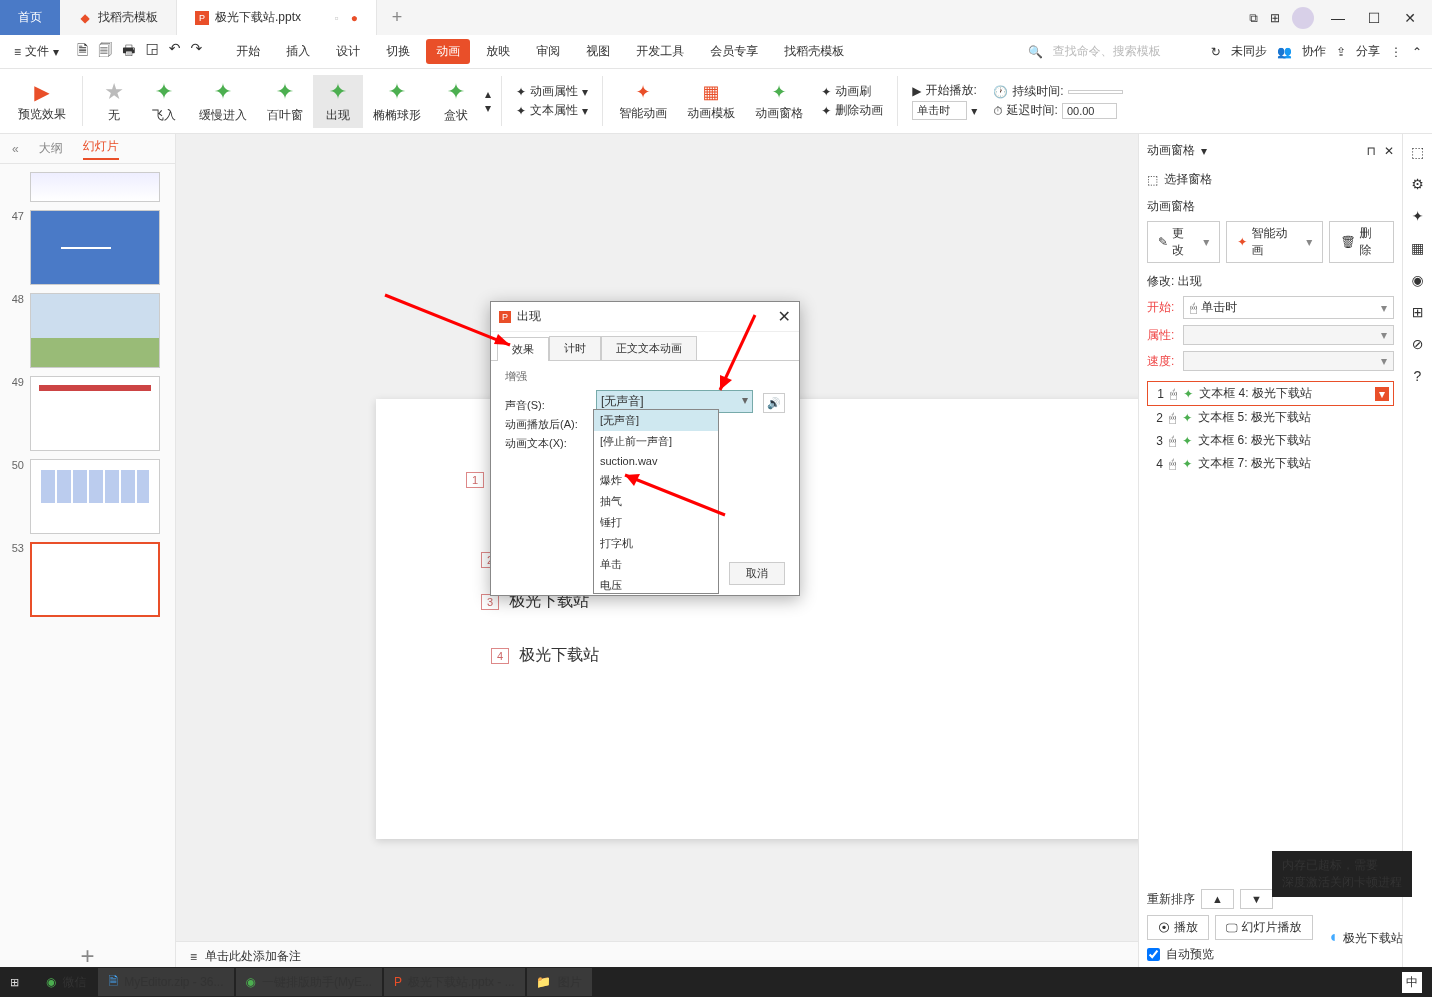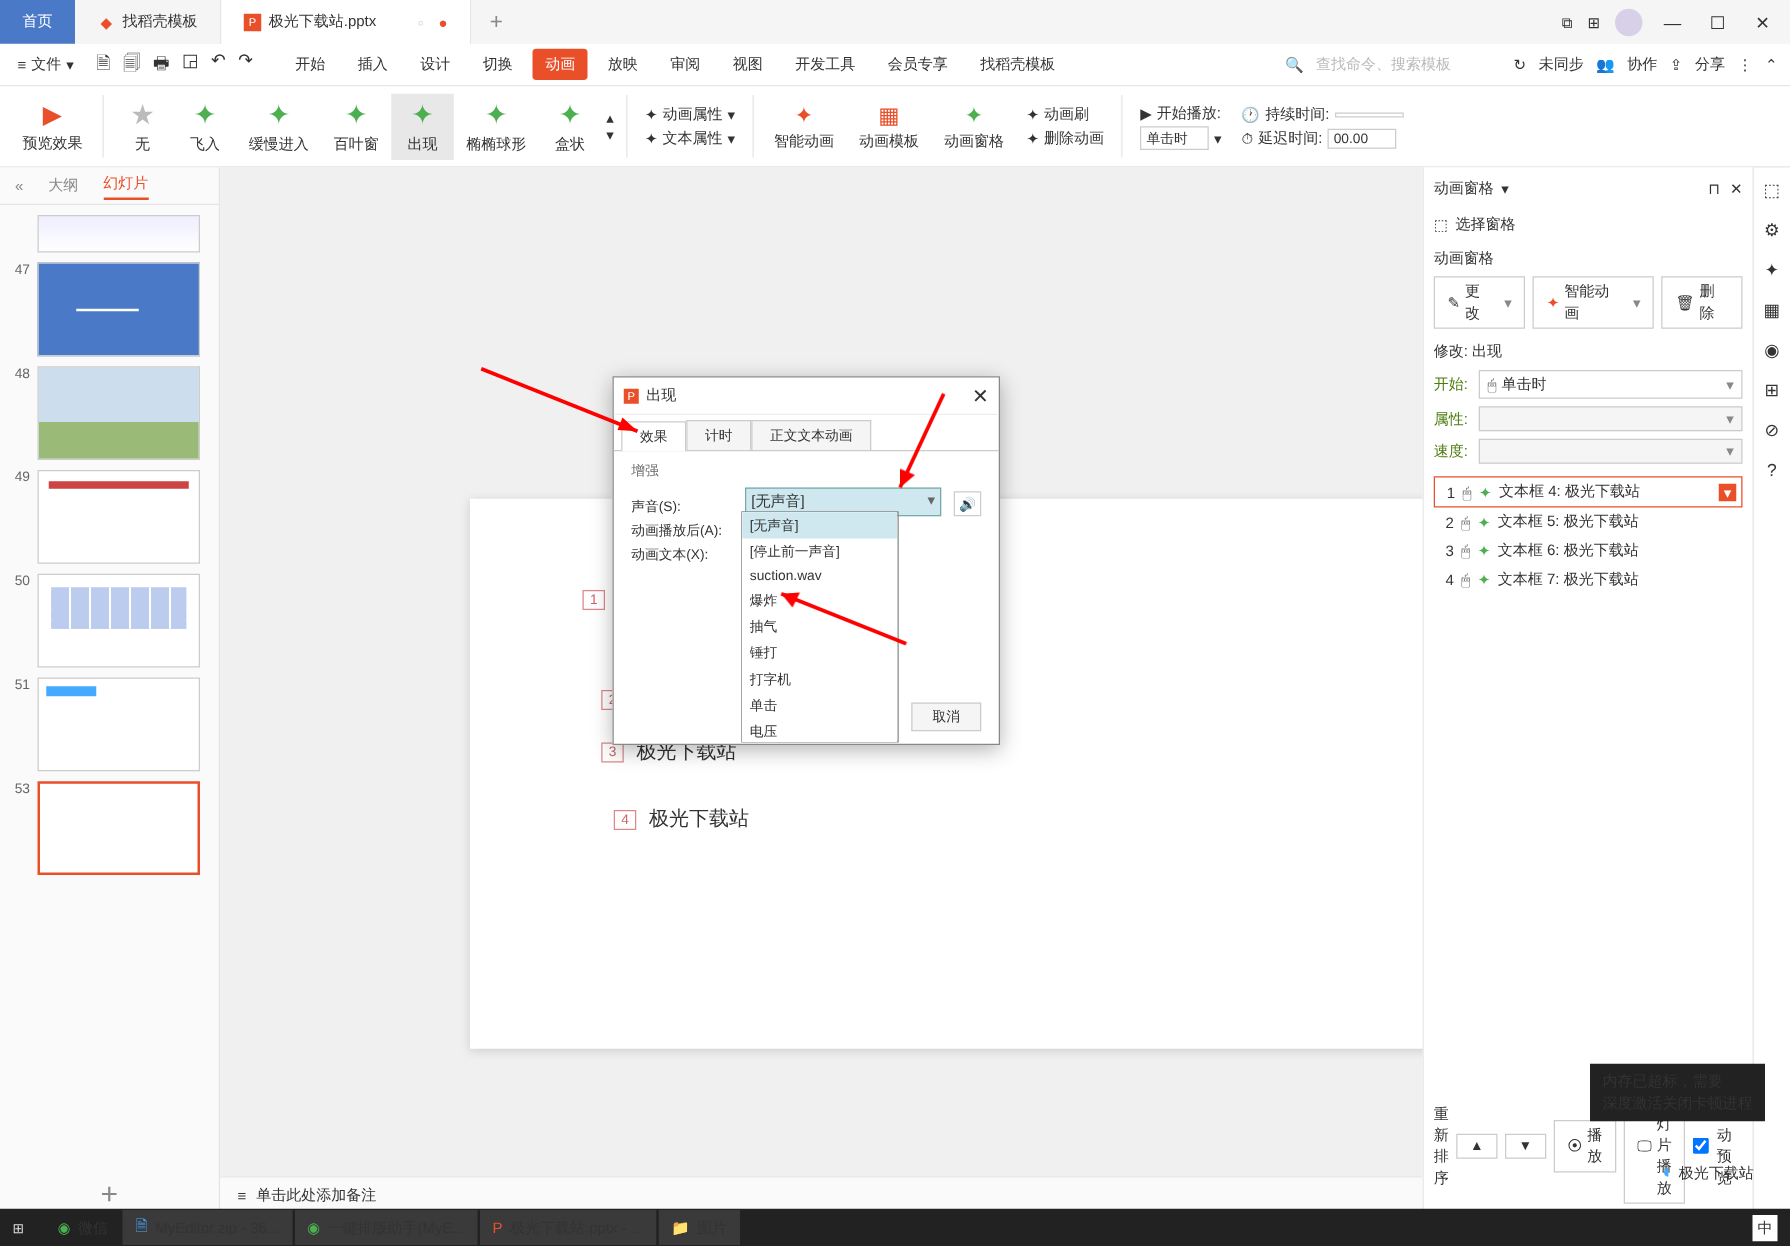--- a/index.html
+++ b/index.html
@@ -52,29 +52,29 @@
 .slide-text .txt{font-size:16px}
 .notes-bar{position:absolute;bottom:0;left:0;right:0;height:30px;border-top:1px solid #e5e5e5;display:flex;align-items:center;padding-left:14px;color:#888;gap:8px;background:#fafafa}
 .right-pane{width:264px;border-left:1px solid #e5e5e5;display:flex;flex-direction:column;padding:8px;gap:6px;background:#fff}
 .rp-hdr{display:flex;align-items:center;gap:6px;color:#4a7ac7;font-size:12px}
 .rp-hdr-btns{margin-left:auto;display:flex;gap:8px;color:#888}
 .rp-btn-row{display:flex;gap:6px}
 .rp-btn{border:1px solid #ccc;padding:3px 10px;font-size:11px;display:flex;align-items:center;gap:4px;cursor:pointer}
 .rp-btn .dd{margin-left:4px;color:#888}
 .rp-label{font-size:12px;color:#333;margin-top:4px}
 .rp-row{display:flex;align-items:center;gap:6px;font-size:11px}
-.rp-row .lbl{width:30px;color:#4d7c0f}
+.rp-row .lbl{width:30px;color:#ef4444}
 .rp-sel{flex:1;border:1px solid #ccc;padding:2px 6px;display:flex;align-items:center;gap:4px;font-size:11px}
 .rp-sel .dd{margin-left:auto;color:#888}
 .anim-list{border:0;margin-top:4px}
 .anim-item{display:flex;align-items:center;gap:6px;padding:3px 4px;font-size:11px}
 .anim-item.sel{border:1px solid #e94f29;background:#fff}
 .anim-item .n{width:12px;text-align:right}
 .anim-item .ic{color:#4caf50;font-size:12px}
-.rp-footer{margin-top:auto;display:flex;flex-direction:row;gap:6px}
+.rp-footer{margin-top:auto;display:flex;flex-direction:column;gap:6px}
 .rp-footer-row{display:flex;gap:6px;align-items:center}
 .side-icons{width:30px;border-left:1px solid #e5e5e5;display:flex;flex-direction:column;align-items:center;gap:16px;padding-top:10px;color:#888}
 .side-icons span{font-size:14px}
 .dialog{position:absolute;left:490px;top:301px;width:310px;height:295px;background:#fff;border:1px solid #888;box-shadow:0 4px 16px rgba(0,0,0,.3);z-index:100}
 .dlg-title{height:30px;display:flex;align-items:center;padding:0 8px;gap:6px;border-bottom:1px solid #eee}
 .dlg-title .x{margin-left:auto;font-size:16px;cursor:pointer}
 .dlg-tabs{display:flex;border-bottom:1px solid #ccc;padding:0 6px;gap:0;margin-top:4px}
 .dlg-tab{padding:4px 14px;border:1px solid #ccc;border-bottom:none;background:#f5f5f5;font-size:11px;cursor:pointer}
 .dlg-tab.active{background:#fff;position:relative;top:1px}
 .dlg-body{padding:8px 14px}
@@ -293,26 +293,20 @@
             <div style="position:absolute;top:8px;left:8px;right:8px;height:6px;background:#c44"></div>
           </div>
         </div>
       <div class="thumb-wrap">
           <div class="thumb-num">50</div>
           <div class="thumb">
             <div style="position:absolute;top:10px;left:10px;right:10px;bottom:30px;background:repeating-linear-gradient(90deg,#bce,#bce 14px,#fff 14px,#fff 16px),repeating-linear-gradient(0deg,#bce,#bce 6px,#fff 6px,#fff 8px)"></div>
           </div>
         </div>
       <div class="thumb-wrap">
-          <div class="thumb-num">51</div>
-          <div class="thumb">
-            <div style="position:absolute;top:6px;left:6px;width:40px;height:8px;background:#4af"></div>
-          </div>
-        </div>
-      <div class="thumb-wrap">
           <div class="thumb-num">53</div>
           <div class="thumb sel"></div>
         </div>
     </div>
     <div class="thumb-add">+</div>
   </div>
 
   <div class="canvas-area">
     <div class="slide">
       <div class="slide-text" style="top:70px">

